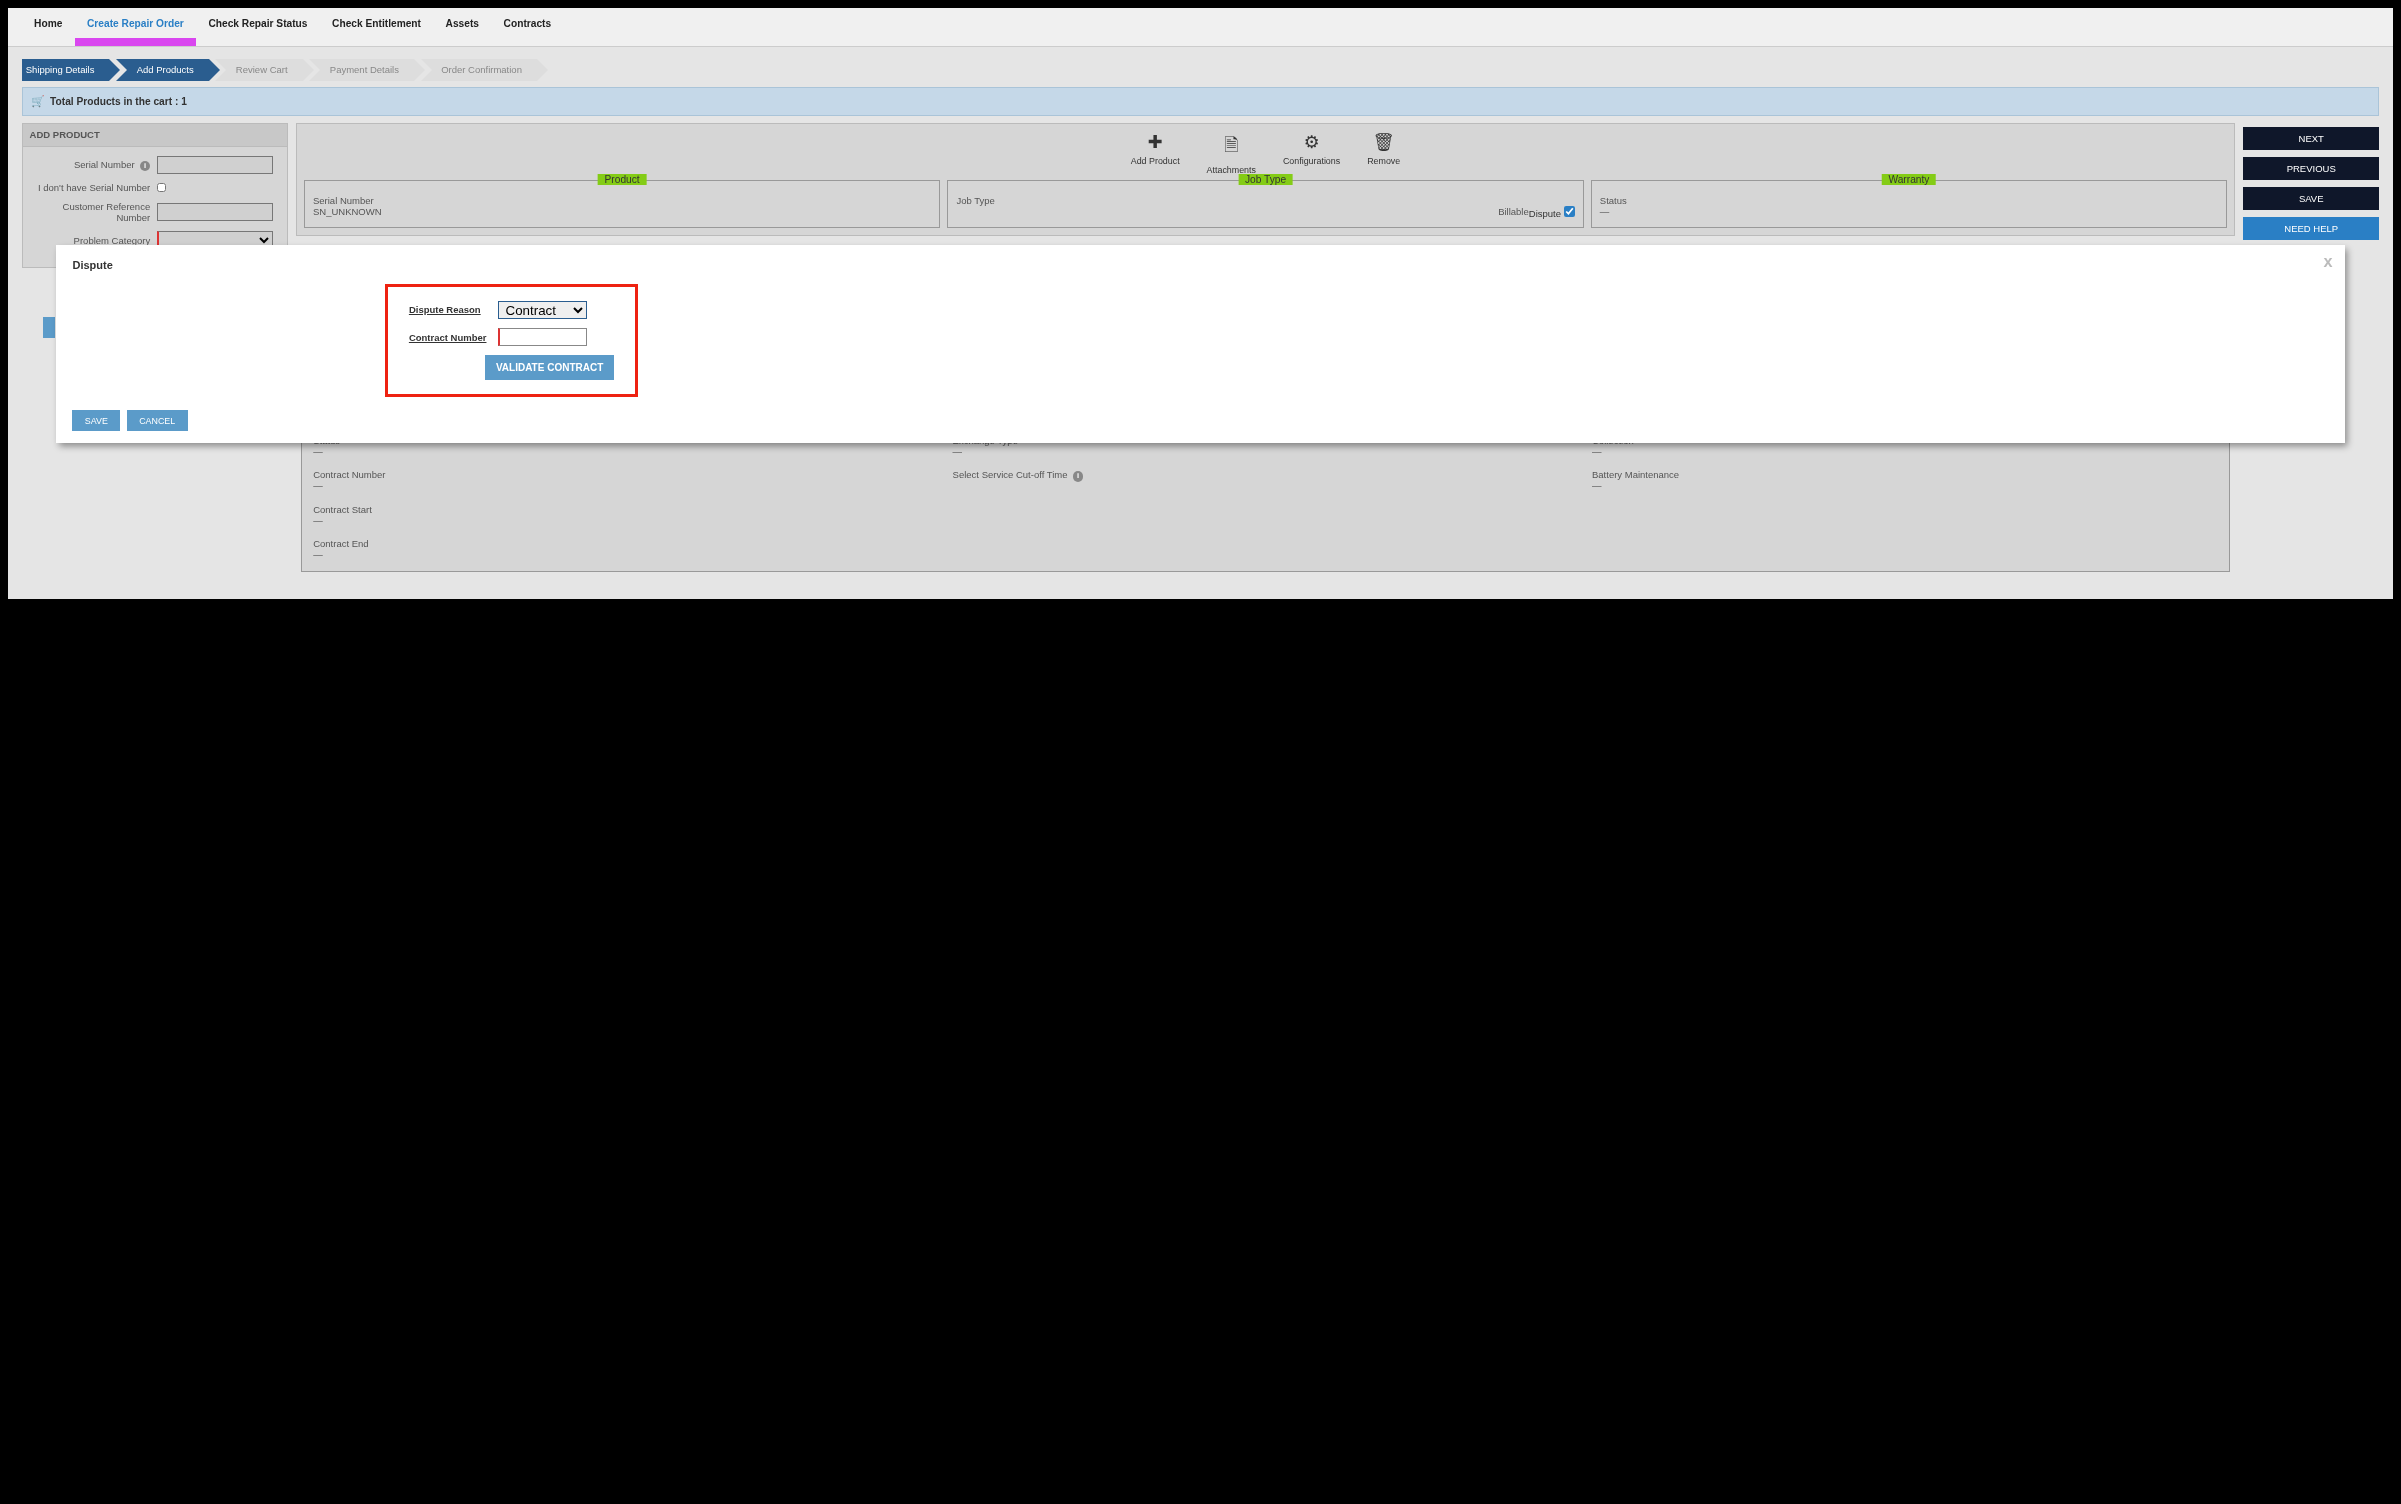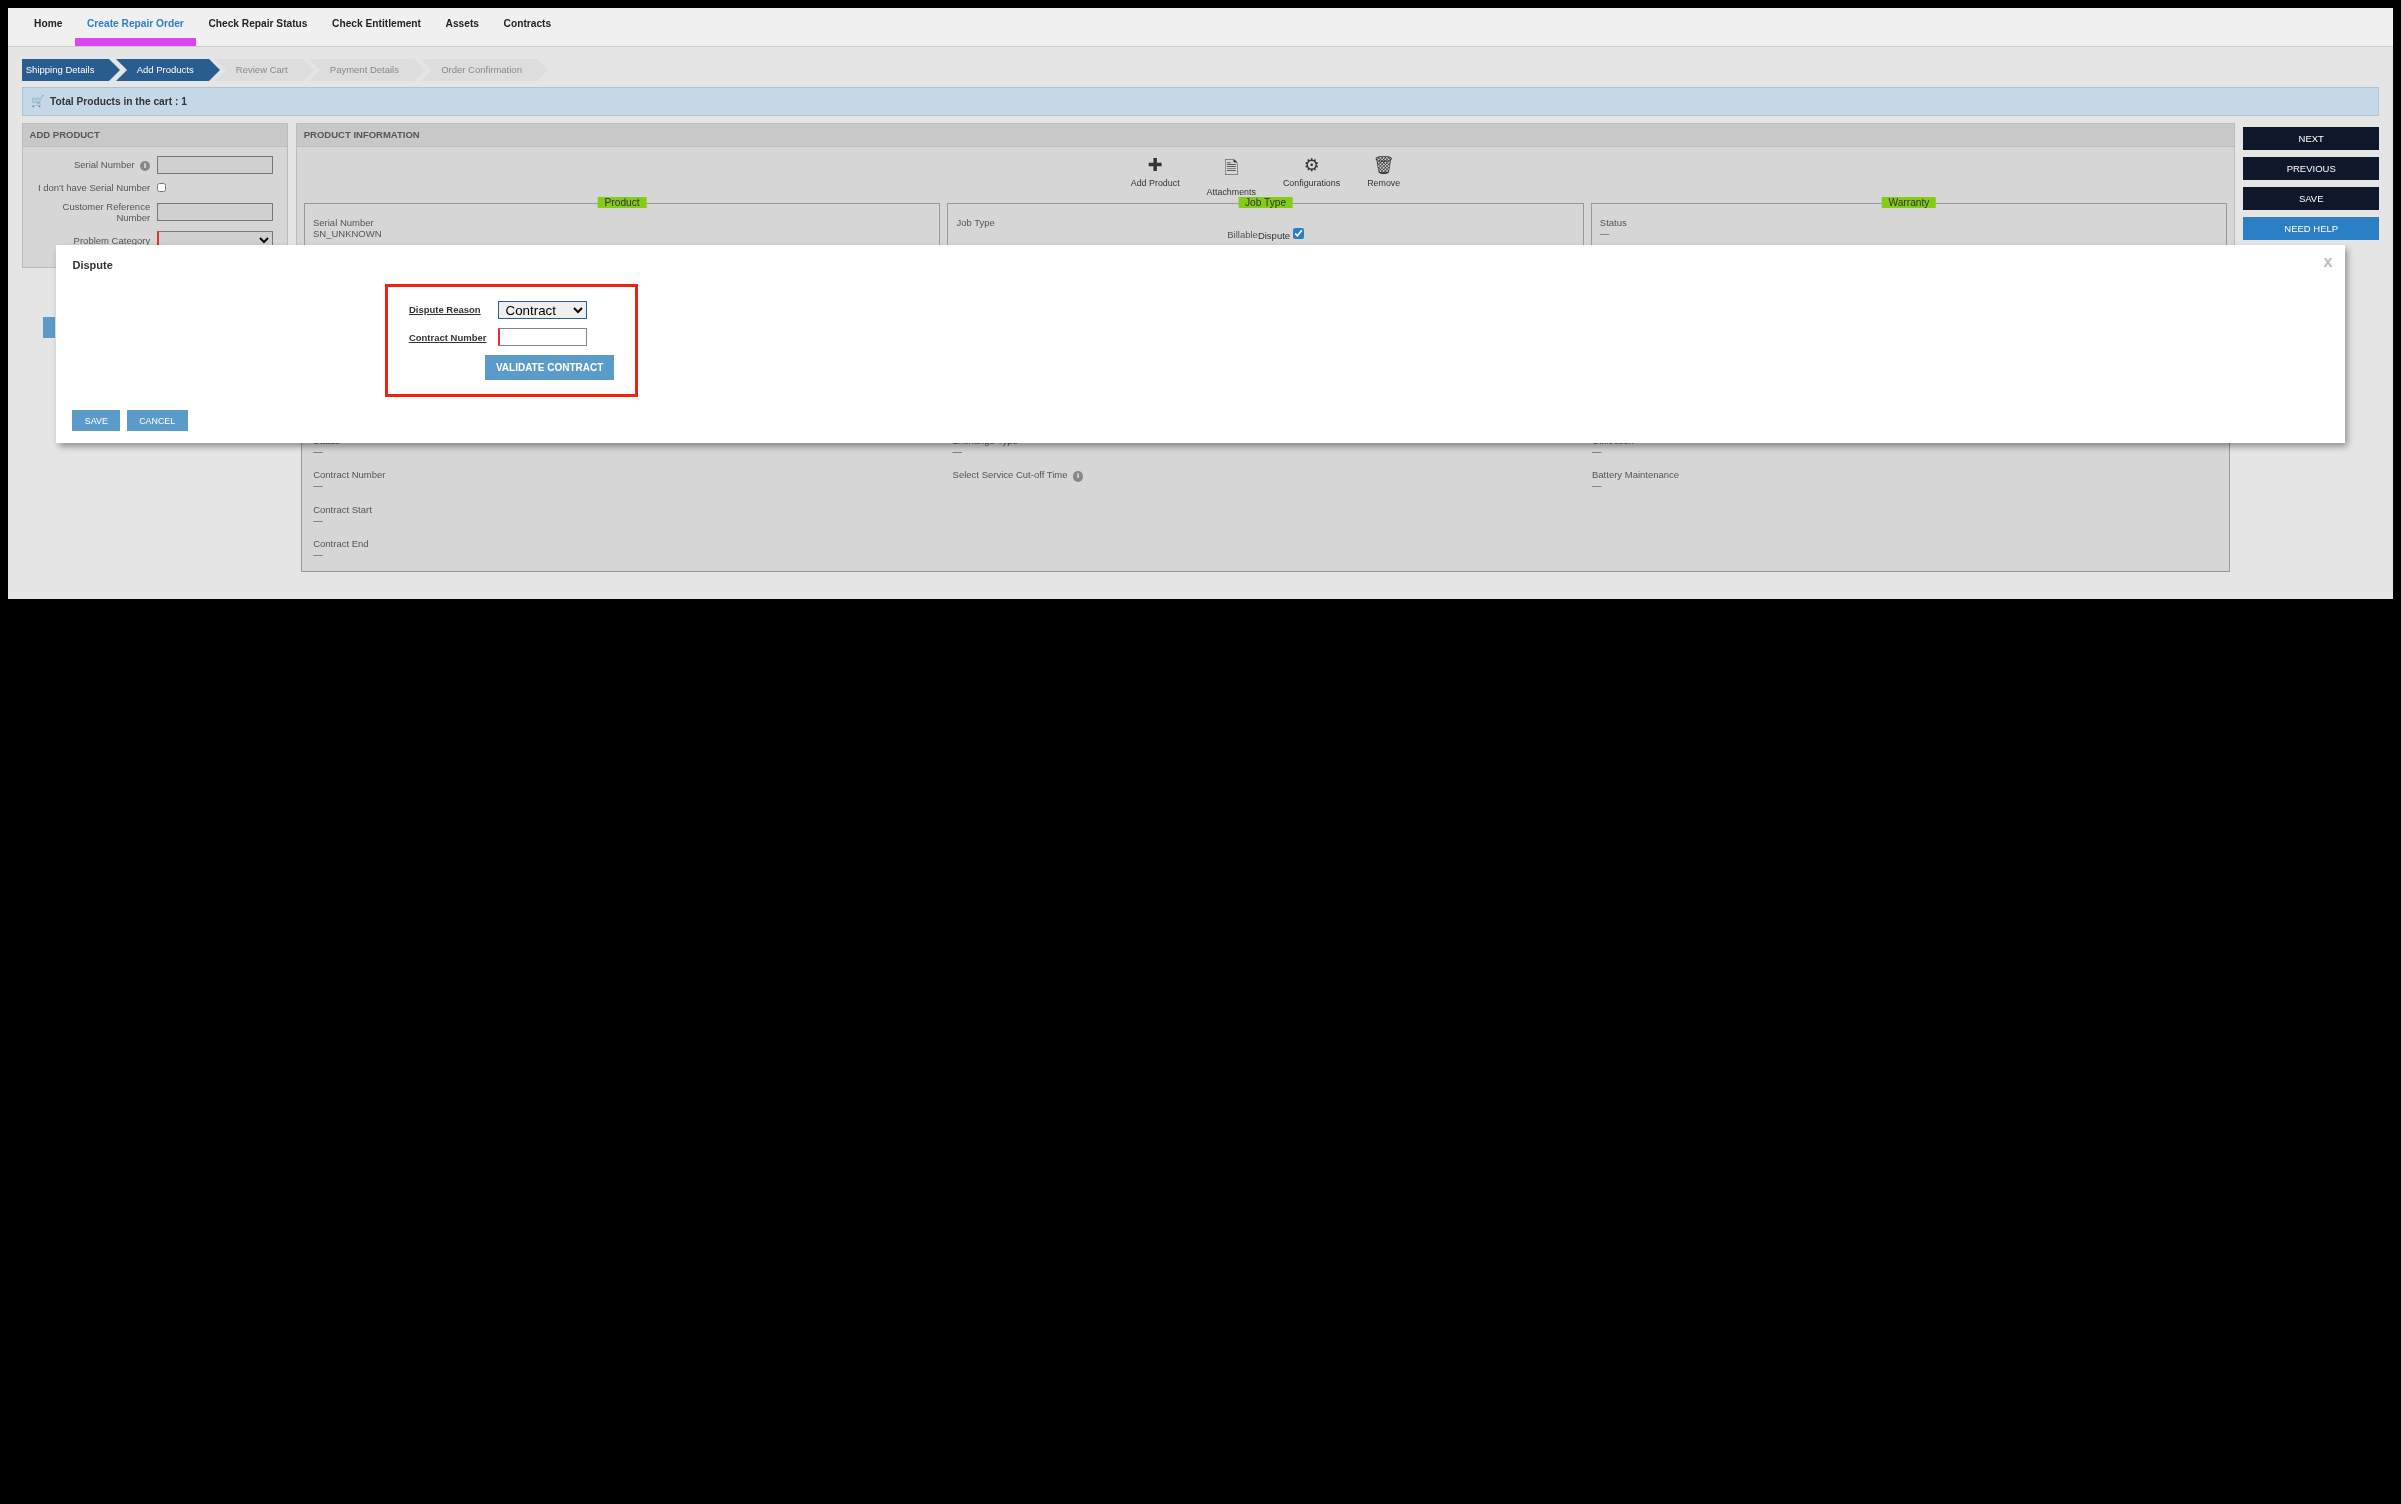--- a/index.html
+++ b/index.html
@@ -184,21 +184,21 @@
     top: -6.8px;
     left: 50%;
     transform: translateX(-50%);
     background: #84cc16;
     padding: 0 6.8px;
     color: #333;
     font-size: 10.2px;
   }
   .kv-label { color: #555; font-size: 9.5px; }
   .kv-value { color: #555; font-size: 9.5px; margin-bottom: 1px; }
-  .jobtype-row { display: flex; justify-content: center; align-items: center; }
+  .jobtype-row { display: flex; justify-content: flex-end; align-items: center; }
   .dispute-chk { accent-color: #2a7fc5; width: 11px; height: 11px; }
   
   .right-panel {
     width: 136px;
     display: flex;
     flex-direction: column;
     gap: 6.8px;
     padding-top: 4.1px;
   }
   .btn {
@@ -359,21 +359,20 @@
           <input type="text" style="">
         </div>
         <div class="form-row">
           <label>Problem Category</label>
           <select></select>
         </div>
       </div>
     </div>
 
     <div class="center-panel">
-      <div class="panel-title">PRODUCT INFORMATION</div>
       <div class="actions-row">
         <div class="action-item">
           <span class="aicon">✚</span>
           <span>Add Product</span>
         </div>
         <div class="action-item">
           <span class="aicon">🗎</span>
           <span>Attachments</span>
         </div>
         <div class="action-item">

